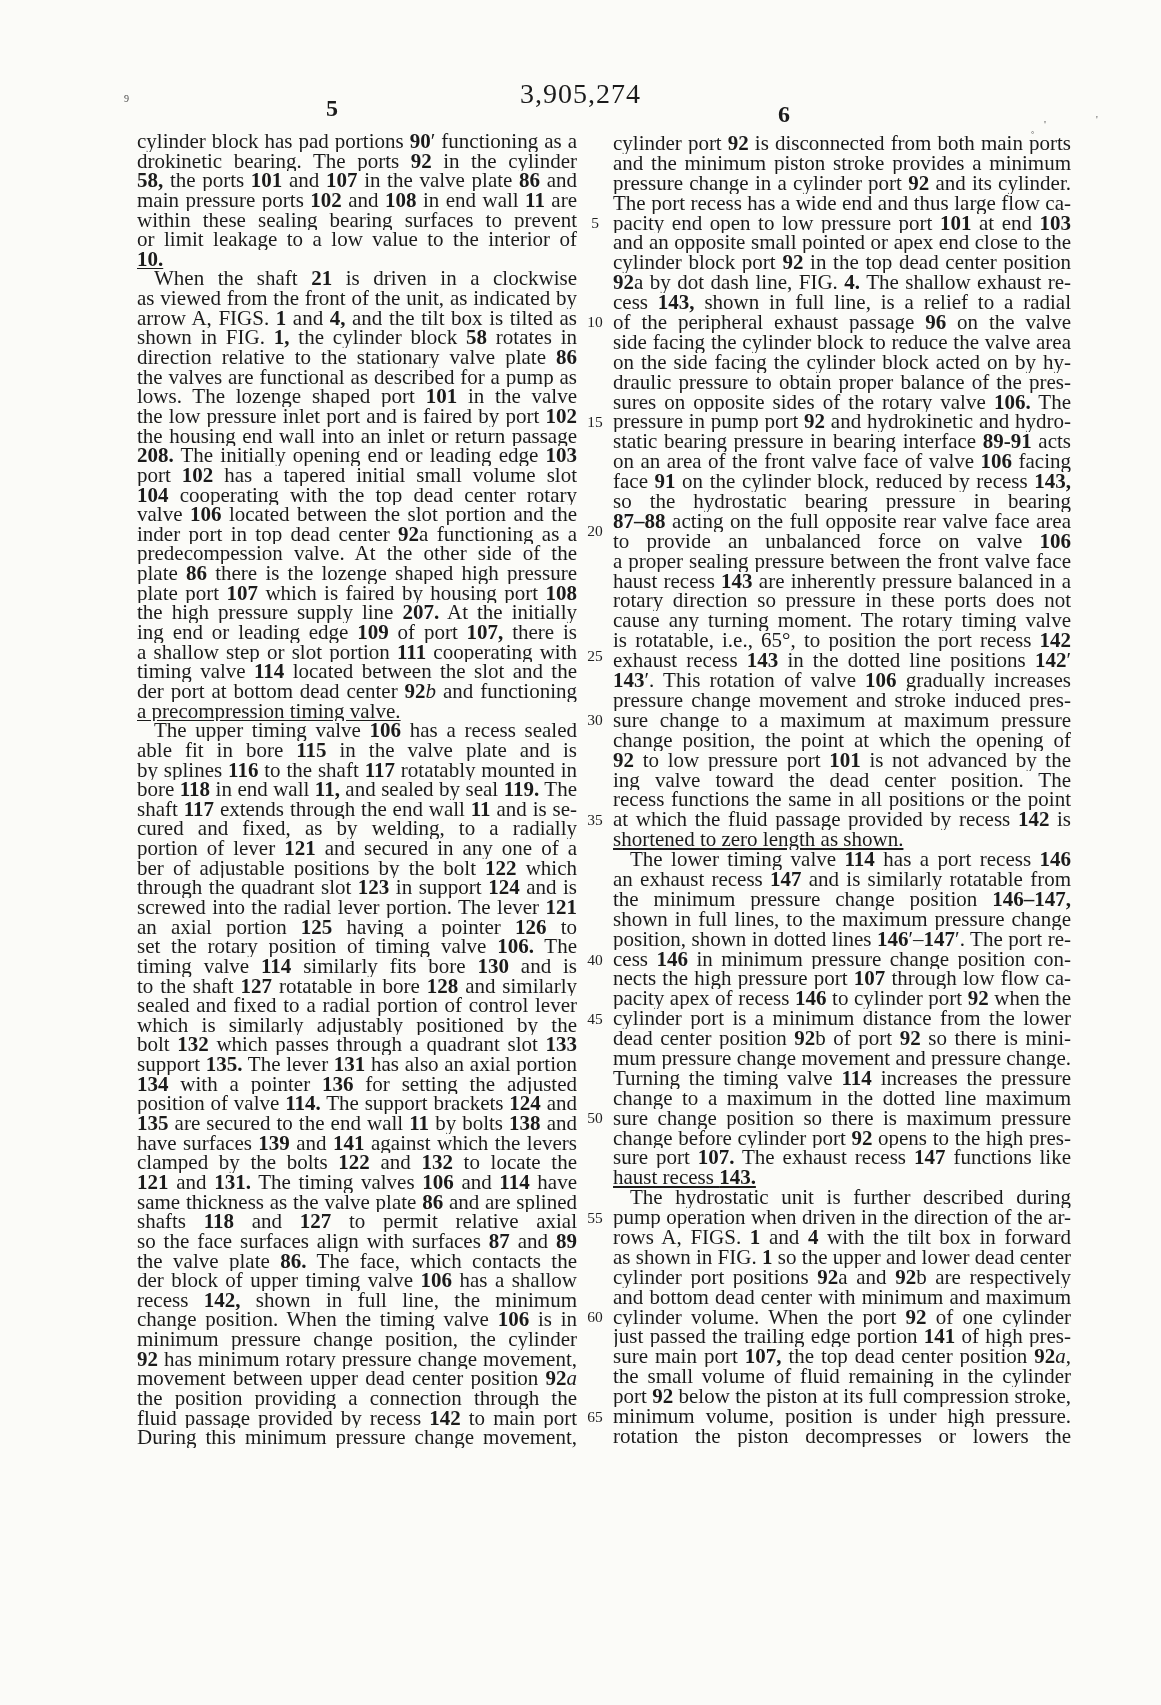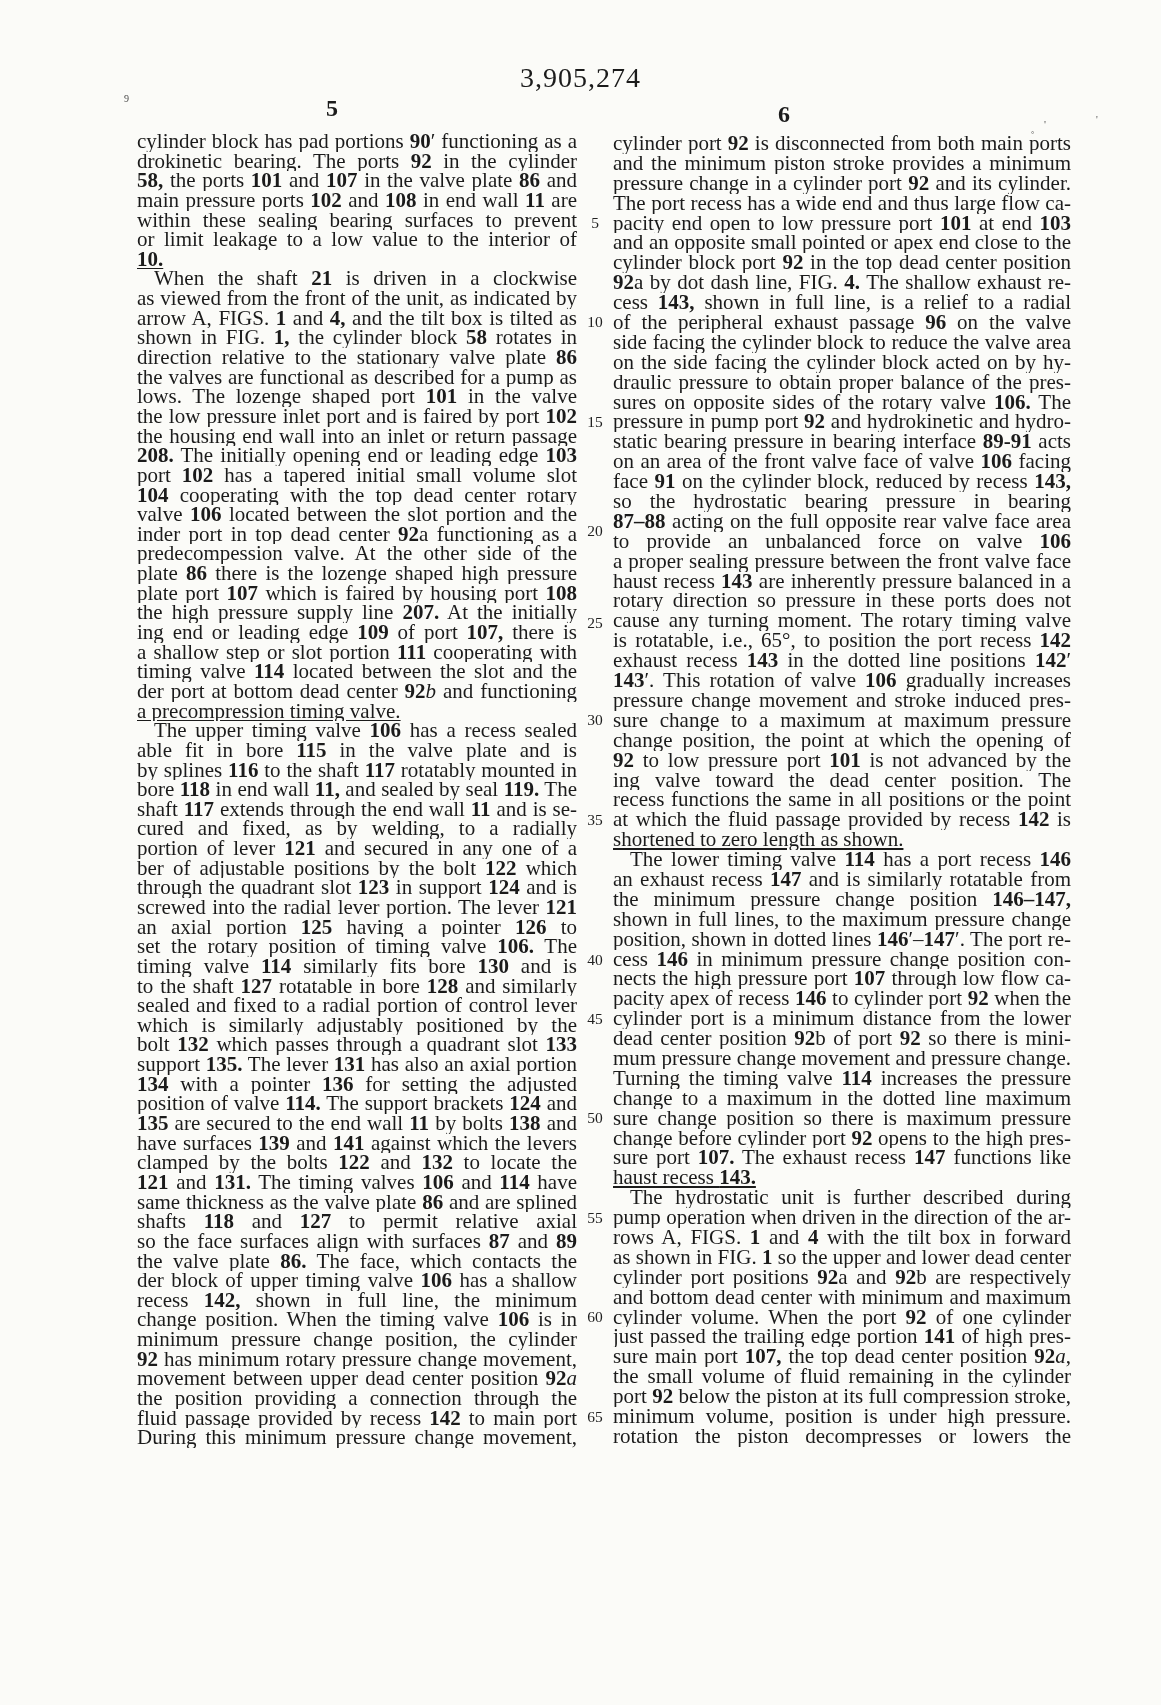--- a/index.html
+++ b/index.html
@@ -6,21 +6,21 @@
   body{background:#d9d9d9;}
   .page{
     position:relative;
     width:1161px;height:1705px;
     background:#fbfbf8;
     overflow:hidden;
     font-family:"Liberation Serif","DejaVu Serif",serif;
     color:#1b1b1b;
   }
   .patent-number{
-    position:absolute;top:62px;left:0;width:1161px;
+    position:absolute;top:78px;left:0;width:1161px;
     text-align:center;font-size:28px;letter-spacing:1px;
   }
   .col-page-num{
     position:absolute;font-size:24px;font-weight:700;text-align:center;width:60px;
   }
   .col-page-num.left{left:302px;top:95px;}
   .col-page-num.right{left:754px;top:101px;}
   .col{position:absolute;font-size:21px;}
   .col-left{left:137px;top:132px;width:440px;}
   .col-right{left:613px;top:134px;width:458px;}
@@ -197,21 +197,21 @@
       <div class="line">port <b>92</b> below the piston at its full compression stroke,</div>
       <div class="line">minimum volume, position is under high pressure. With</div>
       <div class="line">rotation the piston decompresses or lowers the pressure</div>
     </div>
 
   <div id="gutter">
       <div class="gutter-num" style="top: 213.6px;">5</div>
       <div class="gutter-num" style="top: 313.1px;">10</div>
       <div class="gutter-num" style="top: 412.6px;">15</div>
       <div class="gutter-num" style="top: 522px; font-family: Liberation Serif, serif;">20</div>
-      <div class="gutter-num" style="top: 614px;">25</div>
+      <div class="gutter-num" style="top: 647px;">25</div>
       <div class="gutter-num" style="top: 711.1px;">30</div>
       <div class="gutter-num" style="top: 810.6px;">35</div>
       <div class="gutter-num" style="top: 910.1px; margin-top: 41px;">40</div>
       <div class="gutter-num" style="top: 1009.6px;">45</div>
       <div class="gutter-num" style="top: 1109.1px;">50</div>
       <div class="gutter-num" style="top: 1208.6px;">55</div>
       <div class="gutter-num" style="top: 1308.1px;">60</div>
       <div class="gutter-num" style="top: 1407.6px;">65</div>
     </div>
 

